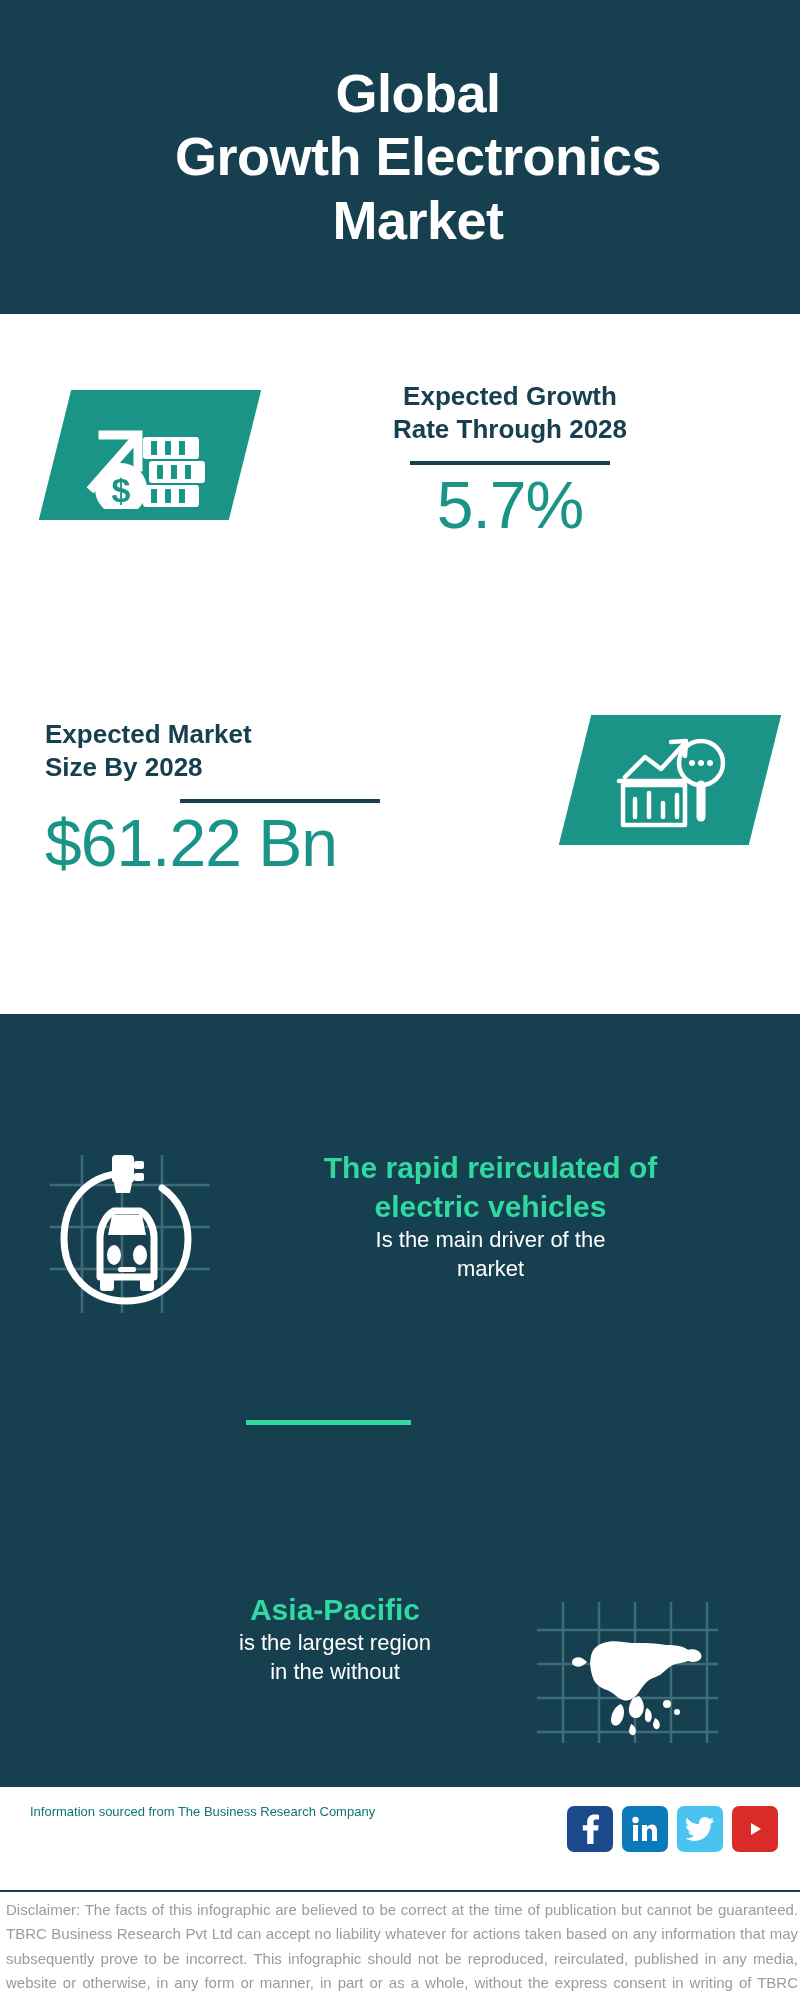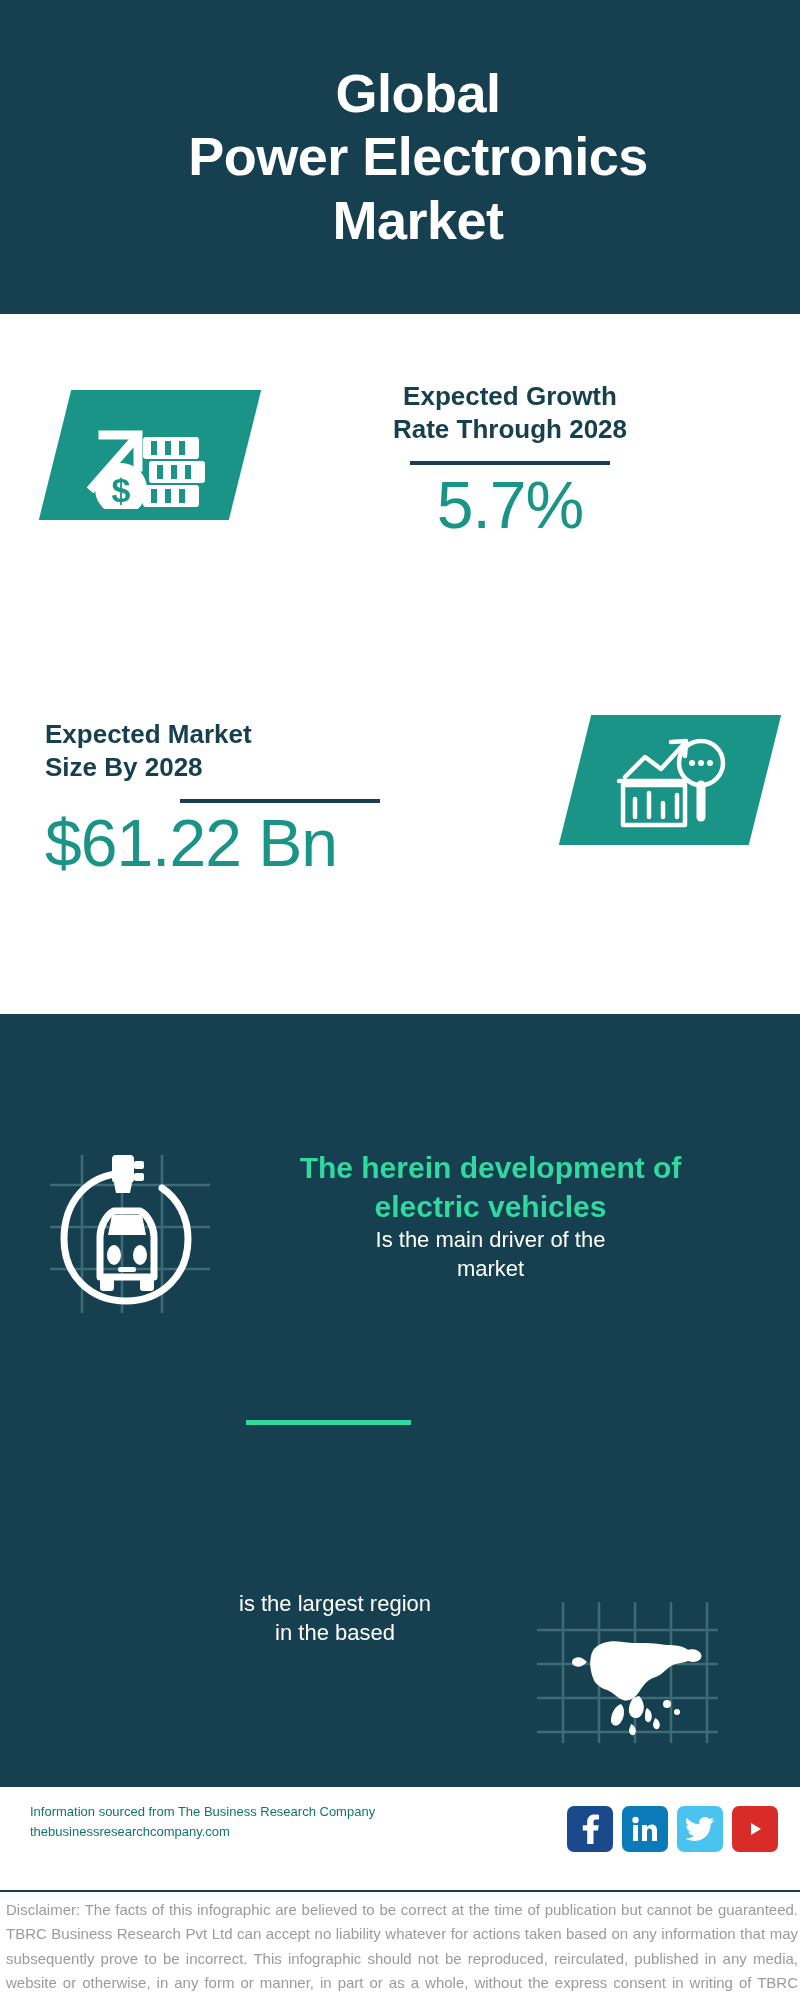--- a/index.html
+++ b/index.html
@@ -136,21 +136,21 @@
   }
 </style>
 </head>
 <body>
 
 <div class="page">
 
   <div class="header">
     <div class="header-title">
       <span class="l1">Global</span>
-      <span class="l2">Power Electronics</span>
+      <span class="l2">Growth Electronics</span>
       <span class="l3">Market</span>
     </div>
   </div>
 
   <div class="white-sec"></div>
 
   <div class="para blk1-icon">
     <div class="para-inner">
       <svg width="150" height="108" viewBox="0 0 150 108">
         <g fill="none" stroke="#ffffff" stroke-width="9" stroke-linecap="square">
@@ -246,35 +246,36 @@
       <ellipse cx="72" cy="110" rx="7" ry="10"></ellipse>
       <ellipse cx="98" cy="110" rx="7" ry="10"></ellipse>
       <rect x="58" y="130" width="14" height="16" rx="3"></rect>
       <rect x="98" y="130" width="14" height="16" rx="3"></rect>
       <rect x="76" y="122" width="18" height="5" rx="2"></rect>
     </g>
   </svg>
 
   <div class="ev-text">
     <div class="grn">
-      <div>The herein development of</div>
+      <div>The rapid reirculated of</div>
       <div>electric vehicles</div>
     </div>
     <div class="wht">
       <div>Is the main driver of the</div>
       <div>market</div>
     </div>
   </div>
 
   <div class="mid-rule"></div>
 
   <div class="asia-text">
+    <div class="grn">Asia-Pacific</div>
     <div class="wht">
       <div>is the largest region</div>
-      <div>in the based</div>
+      <div>in the without</div>
     </div>
   </div>
 
   <svg class="map-icon" viewBox="0 0 185 145">
     <g stroke="#3d6b78" stroke-width="2.5" fill="none">
       <path d="M28,2 L28,143 M64,2 L64,143 M100,2 L100,143 M136,2 L136,143 M172,2 L172,143"></path>
       <path d="M2,30 L183,30 M2,64 L183,64 M2,98 L183,98 M2,132 L183,132"></path>
     </g>
     <g fill="#ffffff">
       <path d="M52,62 C48,58 44,56 40,58 C36,60 36,64 40,66 C44,68 48,66 52,62 Z"></path>
@@ -288,21 +289,20 @@
       <path d="M64,72 C68,70 72,72 72,76 C72,80 68,82 64,80 C61,78 61,74 64,72 Z"></path>
       <circle cx="132" cy="104" r="4"></circle>
       <circle cx="142" cy="112" r="3"></circle>
     </g>
   </svg>
 
   <div class="footer"></div>
 
   <div class="src">
     <div>Information sourced from The Business Research Company</div>
-    <div>thebusinessresearchcompany.com</div>
   </div>
 
   <div class="socials">
     <div class="sbtn s-fb">
       <svg width="22" height="30" viewBox="0 0 22 30">
         <path fill="#ffffff" d="M14.5,30 L14.5,16.5 L19,16.5 L19.7,11.2 L14.5,11.2 L14.5,8 C14.5,6.5 14.9,5.5 17,5.5 L20,5.5 L20,0.8 C19.4,0.7 17.6,0.5 15.5,0.5 C11.1,0.5 8.2,3.2 8.2,7.6 L8.2,11.2 L3.8,11.2 L3.8,16.5 L8.2,16.5 L8.2,30 Z"></path>
       </svg>
     </div>
     <div class="sbtn s-li">
       <svg width="26" height="26" viewBox="0 0 26 26">

